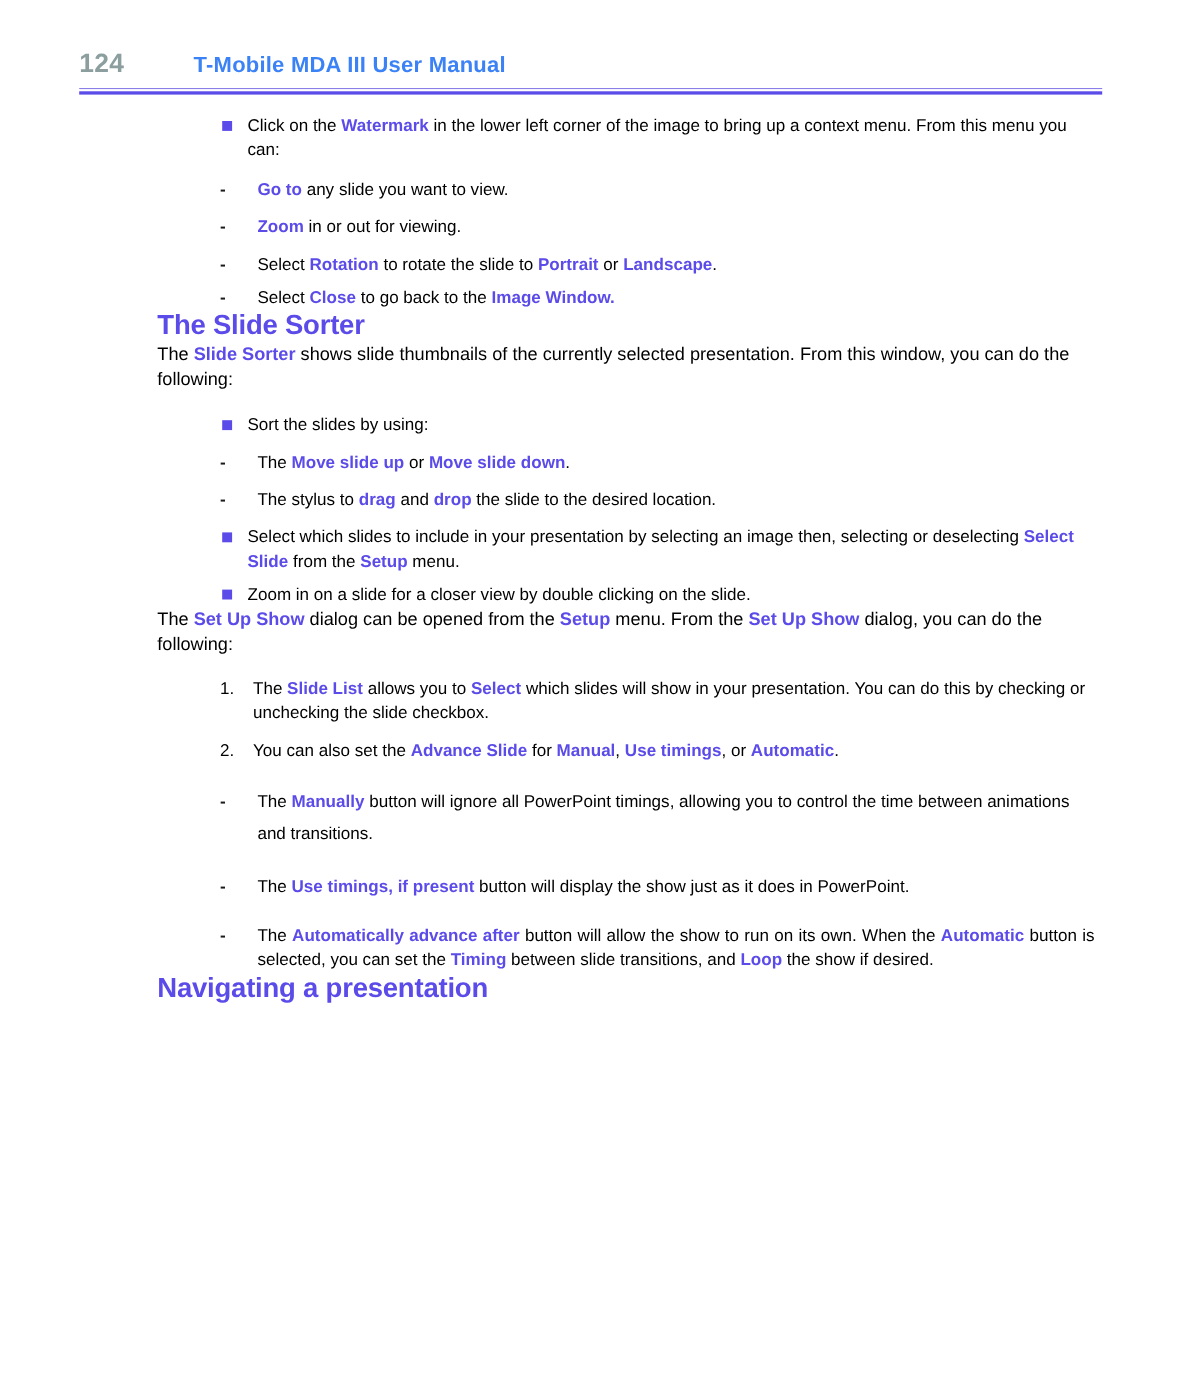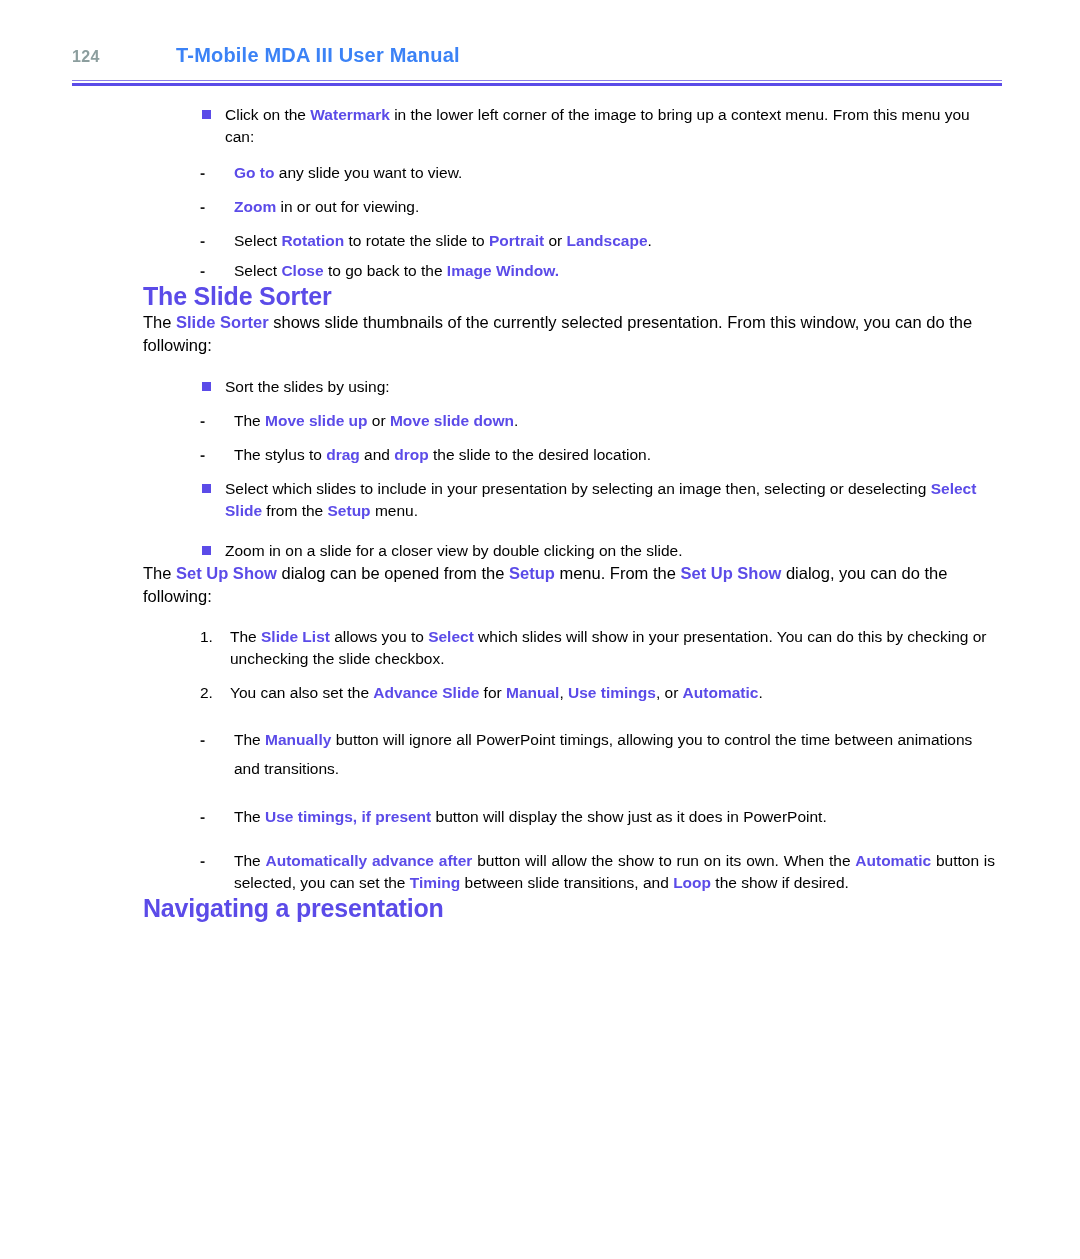--- a/index.html
+++ b/index.html
@@ -25,21 +25,21 @@
   
   .header {
     position: absolute;
     left: 72px;
     top: 44px;
     width: 930px;
     display: flex;
     align-items: baseline;
   }
   .page-number {
-    font-size: 16px;
+    font-size: 24px;
     font-weight: bold;
     color: #8c9e9e;
     letter-spacing: 0.3px;
     width: 104px;
   }
   .header-title {
     font-size: 20px;
     font-weight: bold;
     color: #3b82f6;
     letter-spacing: 0.2px;
@@ -133,21 +133,21 @@
   .num-item .num-marker {
     position: absolute;
     left: 0px;
     top: 0px;
     font-size: 15.5px;
     color: #000;
   }
 
   .justify { text-align: justify; }
   .mt8  { margin-top: 8px; }
-  .mt10 { margin-top: 18px; }
+  .mt10 { margin-top: 8px; }
   .mt12 { margin-top: 12px; }
   .mt14 { margin-top: 14px; }
   .mt18 { margin-top: 18px; }
   .mt22 { margin-top: 22px; }
   .mt26 { margin-top: 26px; }
   .mt30 { margin-top: 30px; }
   .mt34 { margin-top: 34px; }
   .indent-sq   { margin-left: 57px; }
   .indent-num  { margin-left: 57px; }
   .indent-dash { margin-left: 57px; }

